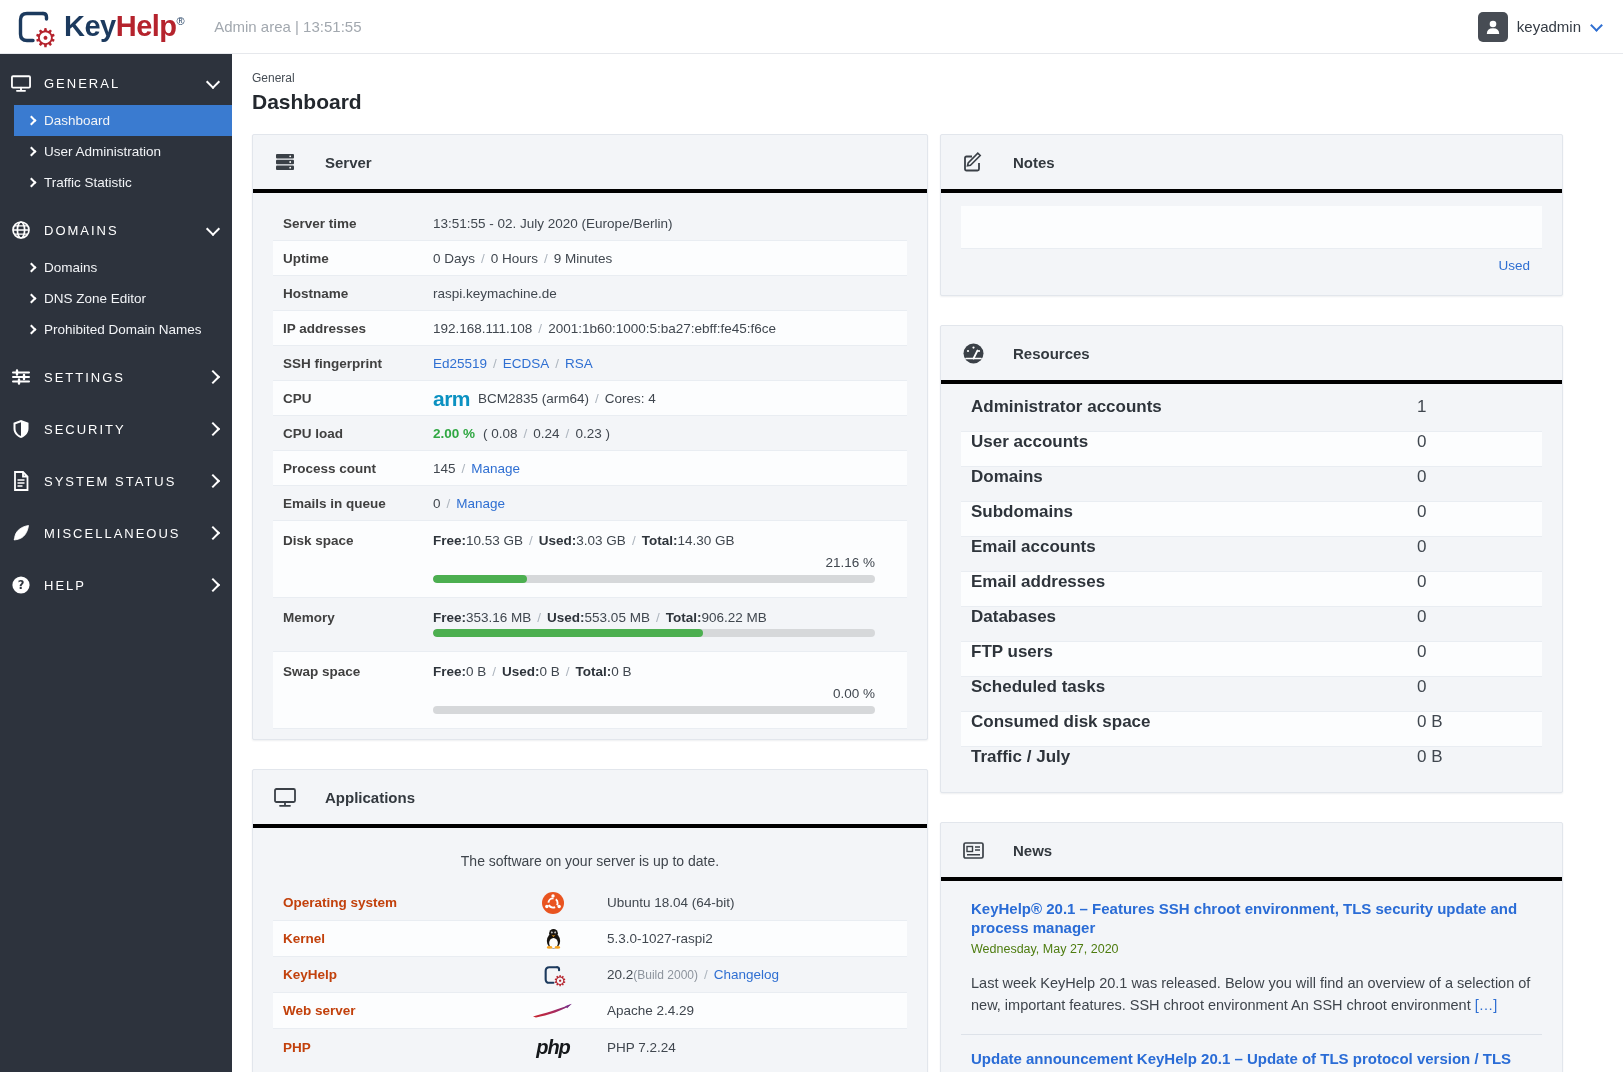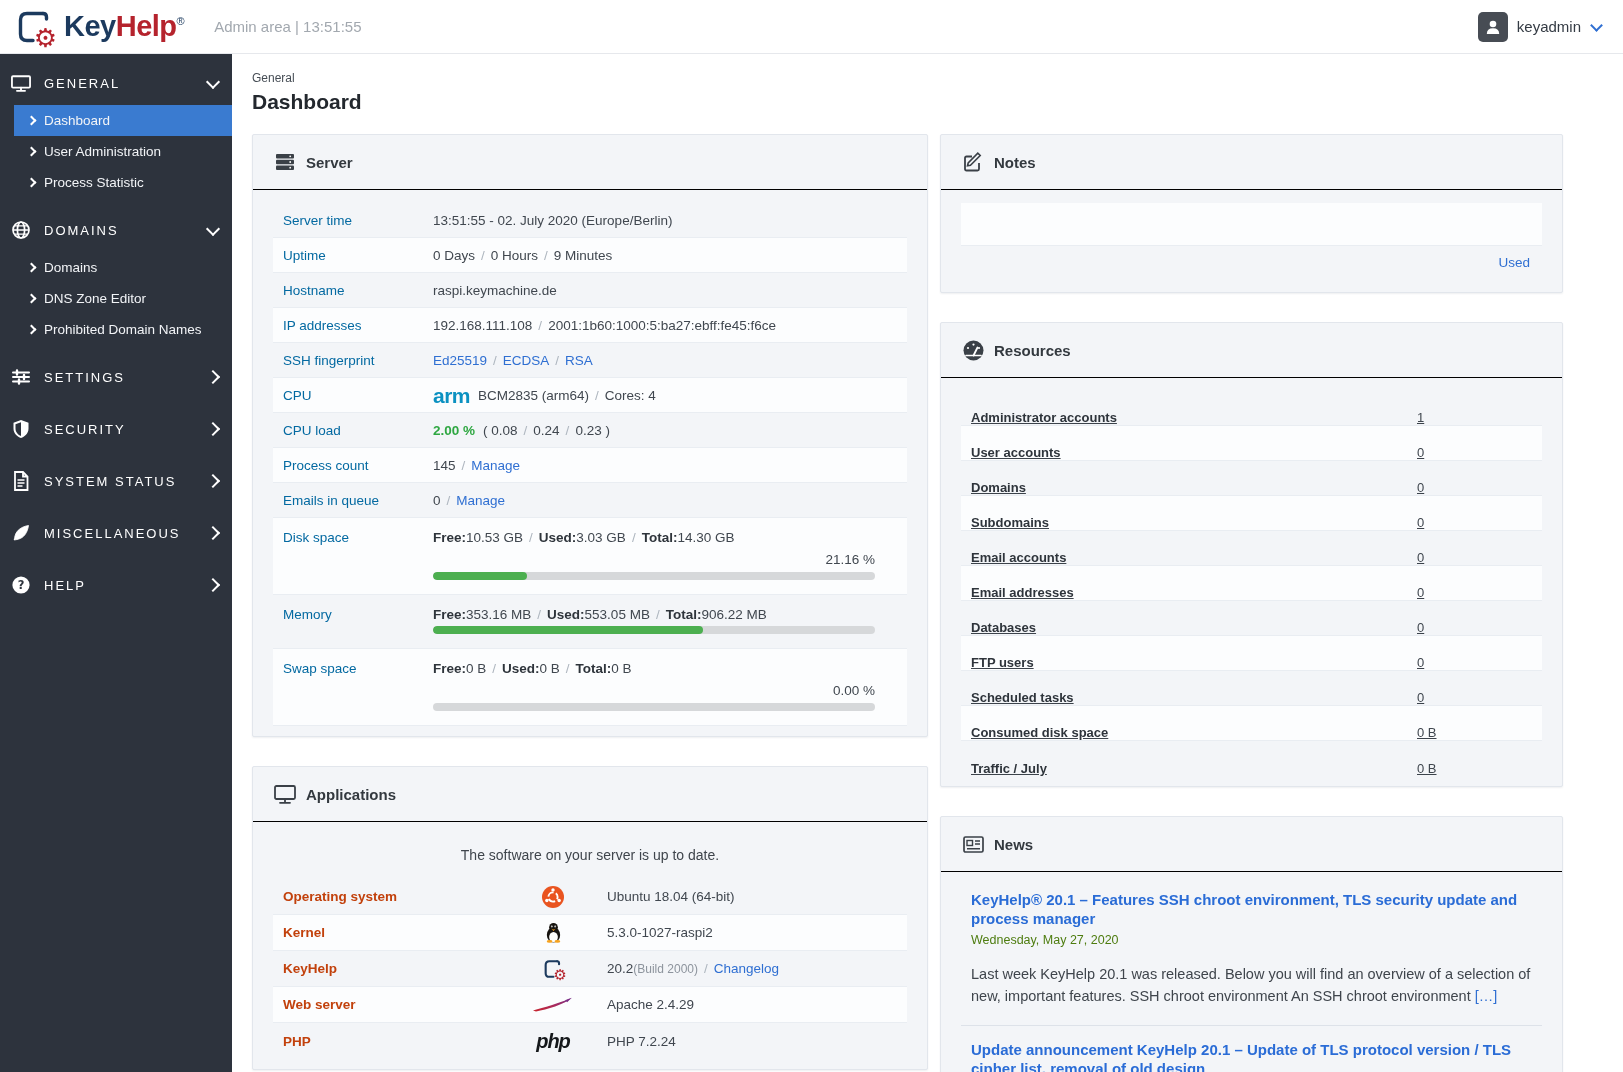--- a/index.html
+++ b/index.html
@@ -40,29 +40,29 @@
 
   
   .main{position:absolute;top:53px;left:232px;right:0;bottom:0;background:#fff;padding:18px 0 0 20px;box-sizing:border-box;}
   .breadcrumb{font-size:12px;color:#464d55;margin-bottom:5px;}
   .page-title{font-size:21px;font-weight:700;color:#23282e;margin-bottom:20px;}
   .cols{display:flex;gap:12px;align-items:flex-start;}
   .col-left{width:676px;flex:0 0 676px;}
   .col-right{width:623px;flex:0 0 623px;}
 
   .panel{background:#f3f5f8;border:1px solid #e2e6ec;border-radius:2px;box-shadow:0 1px 2px rgba(20,30,50,.07);margin-bottom:29px;}
-  .panel-head{display:flex;align-items:center;gap:9px;padding:15px 20px;border-bottom:1px solid #000000;}
+  .panel-head{display:flex;align-items:center;gap:28px;padding:15px 20px;border-bottom:4px solid #000000;}
   .panel-head .picon{width:24px;height:24px;display:flex;align-items:center;justify-content:center;color:#3a4047;flex:0 0 24px;}
   .panel-title{font-size:15px;font-weight:700;color:#33393f;}
   .panel-body{padding:13px 20px 10px 20px;}
 
   .trow{display:flex;align-items:center;min-height:35px;padding:0 10px;border-bottom:1px solid #e9edf2;box-sizing:border-box;font-size:13.5px;}
   .trow:last-child{border-bottom:none;}
   .trow.alt{background:#fcfdfe;}
-  .tlabel{flex:0 0 150px;font-weight:400;color:#0369a1;}
+  .tlabel{flex:0 0 150px;font-weight:700;color:#404040;}
   .tvalue{display:flex;align-items:center;flex-wrap:wrap;}
   .v{color:#40474f;}
   .vb{color:#2e343b;font-weight:700;}
   .vm{color:#8d949d;font-size:12px;}
   .vg{color:#2fa742;font-weight:700;margin-right:8px;}
   .sep{color:#aeb6bf;padding:0 6px;}
   .lnk{color:#2f6fd2;text-decoration:none;cursor:pointer;}
   .arm-logo{color:#0b91c1;font-weight:700;font-size:21px;letter-spacing:-0.5px;margin-right:8px;line-height:1;}
 
   .prow{display:block;padding:7px 10px 9px 10px;border-bottom:1px solid #e9edf2;box-sizing:border-box;font-size:13.5px;}
@@ -82,21 +82,21 @@
   .arow .avalue{margin-left:24px;display:flex;align-items:center;flex-wrap:wrap;}
   .php-logo{font-weight:700;font-style:italic;font-size:20px;color:#15181b;letter-spacing:-1px;}
   .kh-mini{position:relative;width:22px;height:22px;display:inline-block;}
   .kh-mini .kh-gear{font-size:15px;right:-3px;bottom:-2px;}
 
   
   .notes-empty{height:42px;background:#fcfdfe;border-bottom:1px solid #e9edf2;margin:0;}
   .notes-foot{display:flex;justify-content:flex-end;padding:9px 12px 12px 10px;font-size:13.5px;}
 
   
-  .rrow{display:flex;align-items:flex-end;min-height:35px;padding:0 10px;border-bottom:1px solid #e9edf2;font-size:13px;box-sizing:border-box;text-decoration:underline;}
+  .rrow{display:flex;align-items:flex-start;min-height:35px;padding:0 10px;border-bottom:1px solid #e9edf2;font-size:17px;box-sizing:border-box;}
   .rrow:last-child{border-bottom:none;}
   .rrow.alt{background:#fcfdfe;}
   .rlabel{flex:1;font-weight:700;color:#2e343b;}
   .rvalue{flex:0 0 115px;color:#40474f;}
 
   
   .news-item{padding:15px 10px 18px 10px;}
   .news-item + .news-item{border-top:1px solid #dde2e9;}
   .news-title{font-size:15px;font-weight:700;color:#2a6cd6;line-height:1.25;cursor:pointer;display:block;text-decoration:none;}
   .news-date{font-size:12.5px;color:#4d7c0f;margin-top:4px;}
@@ -146,21 +146,21 @@
         <div class="side-item active">
           <span class="iarrow"></span>
           <span>Dashboard</span>
         </div>
         <div class="side-item">
           <span class="iarrow"></span>
           <span>User Administration</span>
         </div>
         <div class="side-item">
           <span class="iarrow"></span>
-          <span>Process Statistic</span>
+          <span>Traffic Statistic</span>
         </div>
       </div>
       <div class="side-section">
         <span class="sicon">
           <svg width="20" height="20" viewBox="0 0 20 20" fill="none" stroke="currentColor" stroke-width="1.7">
             <circle cx="10" cy="10" r="8"></circle>
             <ellipse cx="10" cy="10" rx="3.6" ry="8"></ellipse>
             <path d="M2.3 10 H17.7 M3.4 5.8 H16.6 M3.4 14.2 H16.6" stroke-width="1.3"></path>
           </svg>
         </span>

